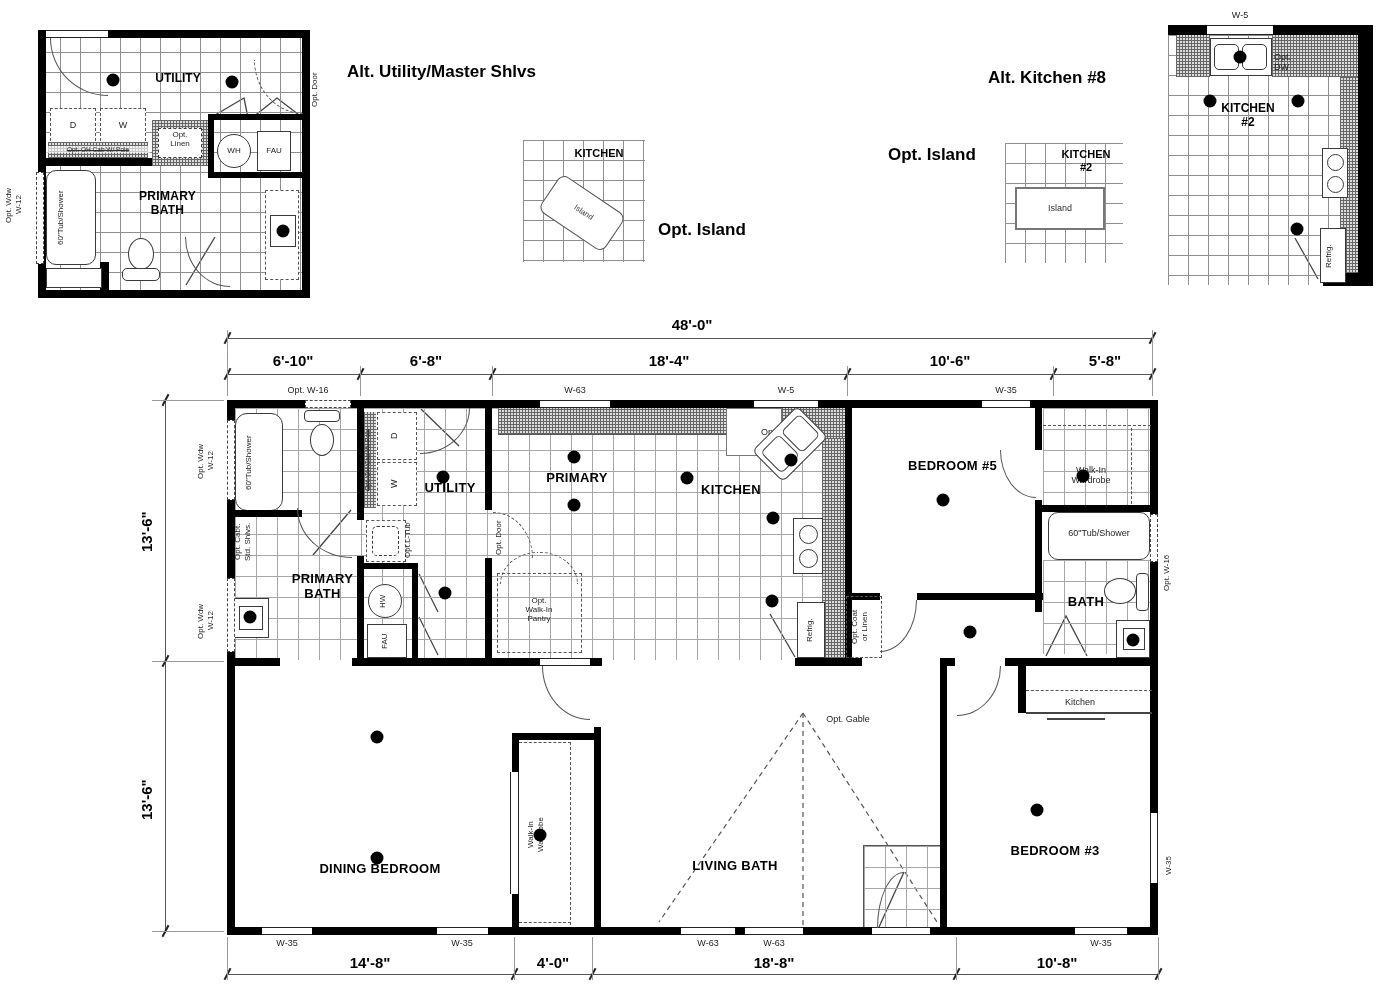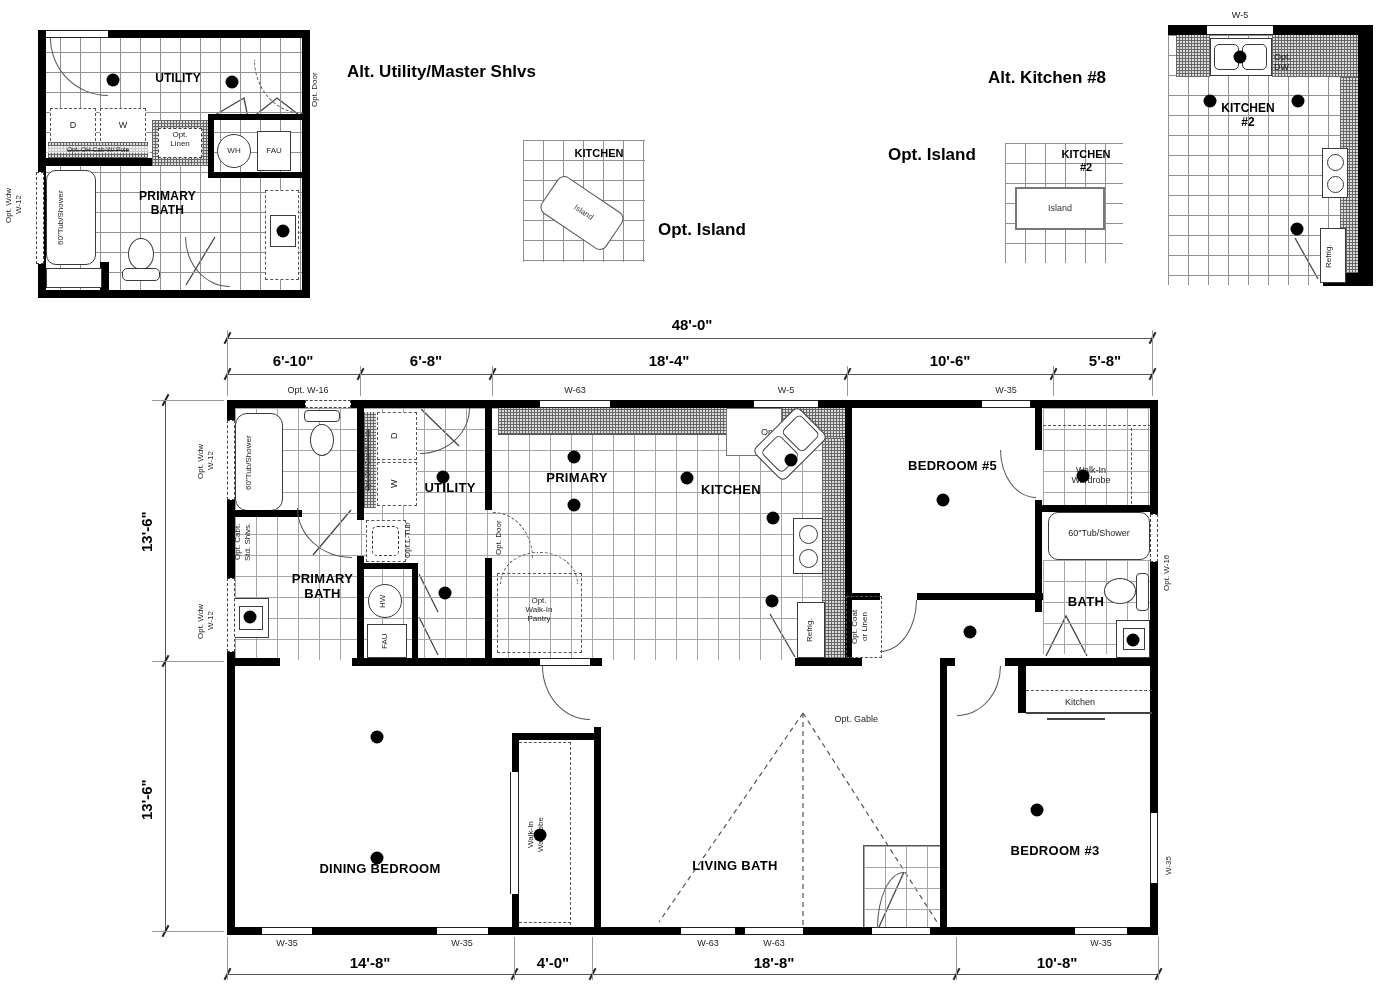--- a/index.html
+++ b/index.html
@@ -320,21 +320,21 @@
 
   <div class="lbl big" style="left:300px;top:862px;width:160px">DINING BEDROOM</div>
   <div class="winv" style="left:510px;top:772px;width:9px;height:122px"></div>
   <div class="dashv" style="left:570px;top:742px;height:183px"></div>
   <div class="dashline" style="left:519px;top:742px;width:52px"></div>
   <div class="dashline" style="left:519px;top:922px;width:52px"></div>
   <div class="lbl tny v" style="left:526px;top:790px;width:26px;height:90px">Walk-In
 Wardrobe</div>
 
   <div class="lbl big" style="left:672px;top:859px;width:126px">LIVING BATH</div>
-  <div class="lbl sm" style="left:818px;top:714px;width:60px;text-align:right">Opt. Gable</div>
+  <div class="lbl sm" style="left:818px;top:714px;width:60px;text-align:center">Opt. Gable</div>
   <div class="win" style="left:872px;top:927px;width:58px;height:8px"></div>
   <div class="arc a-tl" style="left:877px;top:872px;width:27px;height:56px"></div>
 
   <div class="arc a-br" style="left:957px;top:666px;width:44px;height:50px"></div>
   <div class="dashline" style="left:1026px;top:690px;width:126px"></div>
   <div class="thin" style="left:1026px;top:712px;width:126px;height:2px"></div>
   <div class="thin" style="left:1047px;top:718px;width:58px;height:2px"></div>
   <div class="lbl sm" style="left:1048px;top:697px;width:64px;background:#fff">Kitchen</div>
   <div class="lbl big" style="left:1000px;top:844px;width:110px">BEDROOM #3</div>
   <div class="winv" style="left:1150px;top:813px;width:8px;height:70px"></div>

